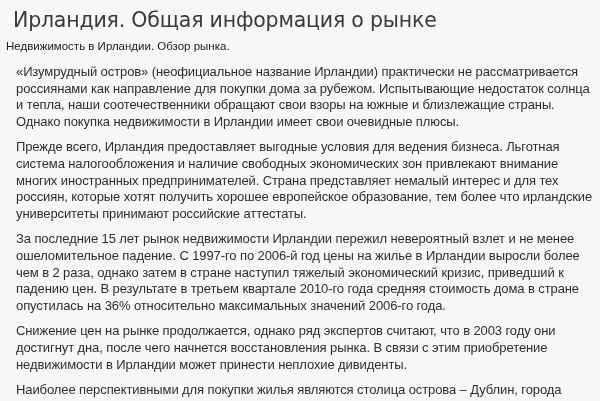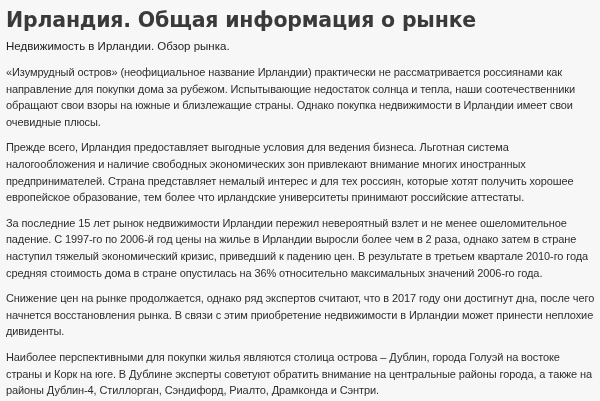--- a/index.html
+++ b/index.html
@@ -5,46 +5,46 @@
     html, body { margin: 0; padding: 0; }
     body {
       width: 600px; height: 401px; overflow: hidden;
       background: #f7f7f7;
       font-family: "Liberation Sans", sans-serif;
       color: #2b2b2b;
     }
     .page { padding: 4px 5px 0 6px; }
     h1 {
       font-family: "DejaVu Sans", sans-serif;
-      font-weight: bold;
+      font-weight: normal;
       font-size: 20.5px;
       line-height: 26px;
-      margin: 3px 0 6px 0;
+      margin: 3px 0 6px 7px;
       color: #3a3a3a;
       letter-spacing: -0.2px;
     }
     h2 {
       font-size: 11.5px;
       font-weight: normal;
       margin: 0 0 11px 0;
       line-height: 14px;
       color: #222;
     }
     p {
-      font-size: 11px;
+      font-size: 13px;
       line-height: 16.6px;
-      margin: 0 0 9px 0;
+      margin: 0 0 9px 10px;
       color: #2e2e2e;
       letter-spacing: -0.1px;
     }
   </style>
 </head>
 <body>
 
 <div class="page">
   <h1>Ирландия. Общая информация о рынке</h1>
   <h2>Недвижимость в Ирландии. Обзор рынка.</h2>
   <p>«Изумрудный остров» (неофициальное название Ирландии) практически не рассматривается россиянами как направление для покупки дома за рубежом. Испытывающие недостаток солнца и тепла, наши соотечественники обращают свои взоры на южные и близлежащие страны. Однако покупка недвижимости в Ирландии имеет свои очевидные плюсы.</p>
   <p>Прежде всего, Ирландия предоставляет выгодные условия для ведения бизнеса. Льготная система налогообложения и наличие свободных экономических зон привлекают внимание многих иностранных предпринимателей. Страна представляет немалый интерес и для тех россиян, которые хотят получить хорошее европейское образование, тем более что ирландские университеты принимают российские аттестаты.</p>
   <p>За последние 15 лет рынок недвижимости Ирландии пережил невероятный взлет и не менее ошеломительное падение. С 1997-го по 2006-й год цены на жилье в Ирландии выросли более чем в 2 раза, однако затем в стране наступил тяжелый экономический кризис, приведший к падению цен. В результате в третьем квартале 2010-го года средняя стоимость дома в стране опустилась на 36% относительно максимальных значений 2006-го года.</p>
-  <p>Снижение цен на рынке продолжается, однако ряд экспертов считают, что в 2017 году они достигнут дна, после чего начнется восстановления рынка. В связи с этим приобретение недвижимости в Ирландии может принести неплохие дивиденты.</p>
+  <p>Снижение цен на рынке продолжается, однако ряд экспертов считают, что в 2003 году они достигнут дна, после чего начнется восстановления рынка. В связи с этим приобретение недвижимости в Ирландии может принести неплохие дивиденты.</p>
   <p>Наиболее перспективными для покупки жилья являются столица острова – Дублин, города Голуэй на востоке страны и Корк на юге. В Дублине эксперты советуют обратить внимание на центральные районы города, а также на районы Дублин-4, Стиллорган, Сэндифорд, Риалто, Драмконда и Сэнтри.</p>
 </div>
 
 </body></html>

